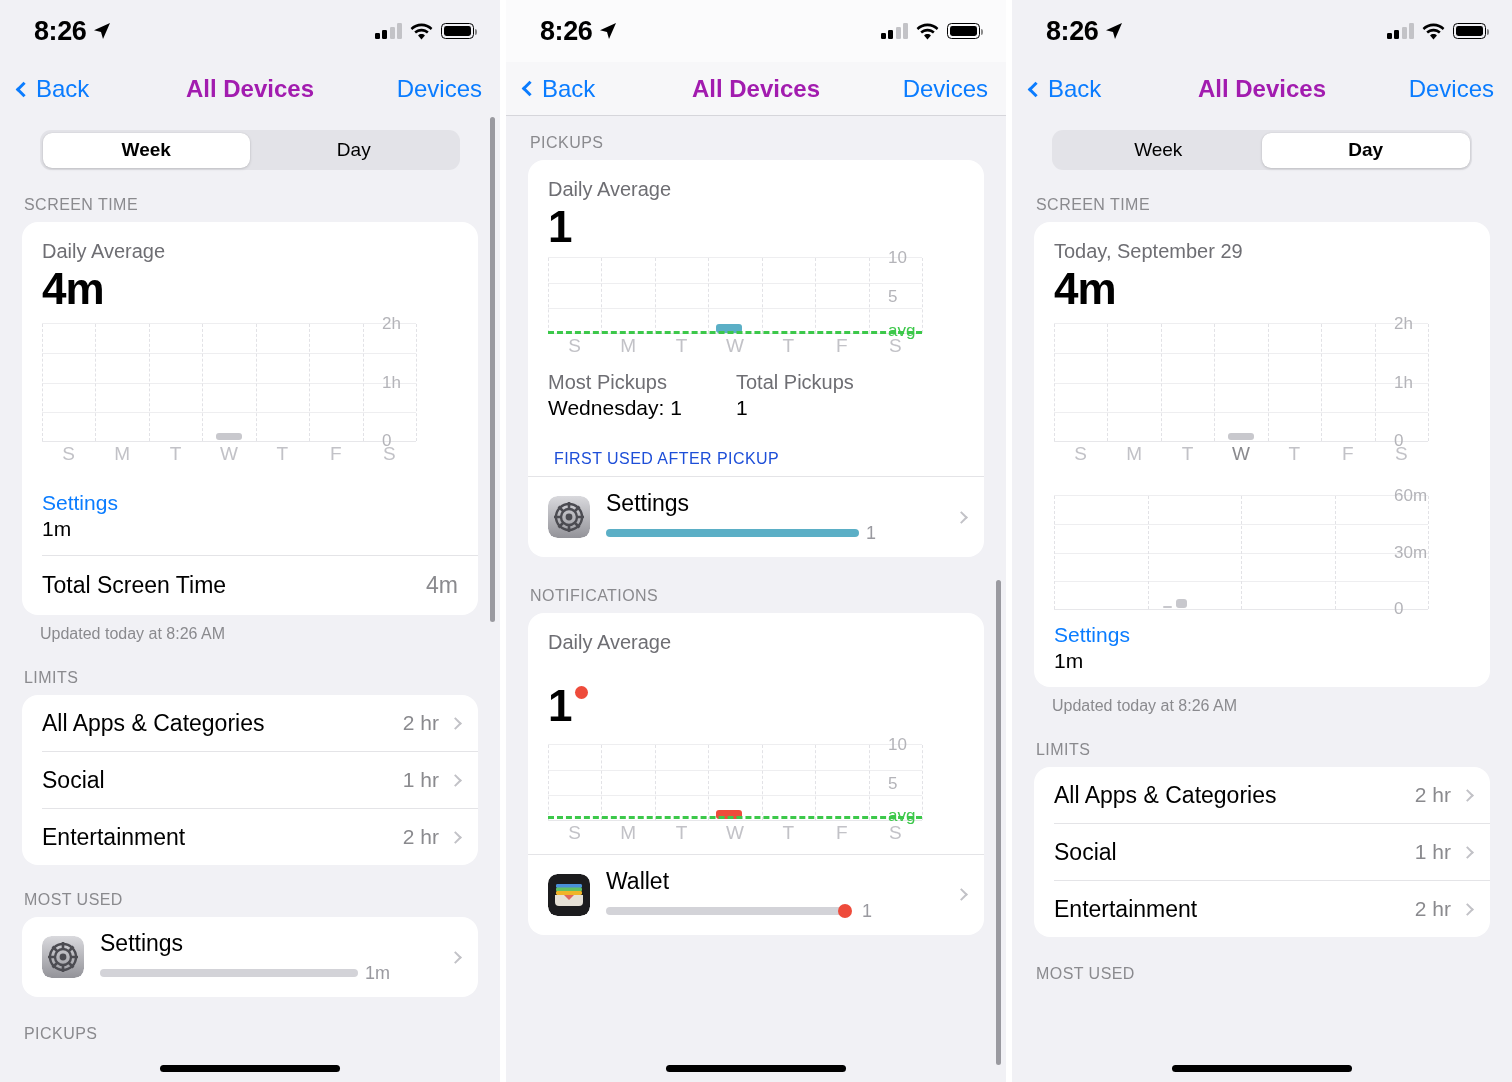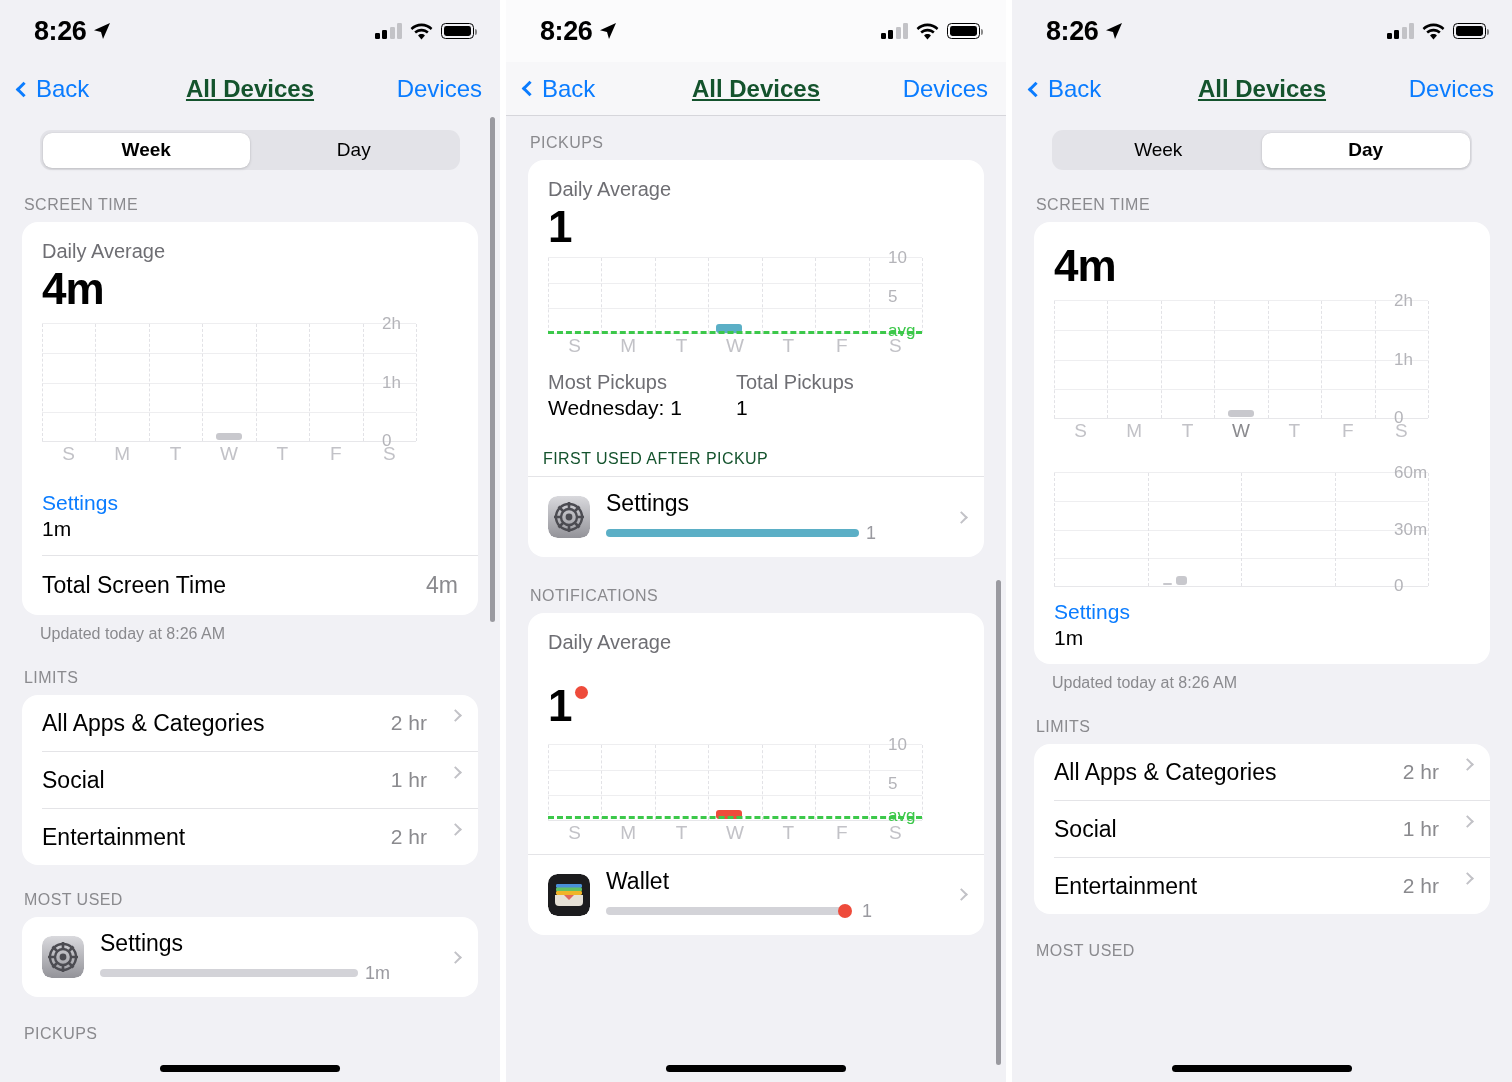--- a/index.html
+++ b/index.html
@@ -61,21 +61,21 @@
     display: flex; align-items: center; gap: 5px;
     color: #0a7cff; font-size: 24px; cursor: pointer;
   }
   .chev-l {
     width: 11px; height: 11px; border-left: 3px solid #0a7cff;
     border-bottom: 3px solid #0a7cff; transform: rotate(45deg);
     margin-right: 2px;
   }
   .nav-title {
     position: absolute; left: 0; right: 0; text-align: center;
-    font-size: 24px; font-weight: bold; color: #14532d; pointer-events: none; text-decoration: underline;
+    font-size: 24px; font-weight: bold; color: #a21caf; pointer-events: none;
   }
   .nav-right {
     margin-left: auto; color: #0a7cff; font-size: 24px; cursor: pointer;
   }
 
   
   .segwrap { padding: 14px 40px 0 40px; }
   .seg {
     display: flex; background: #e3e3e8; border-radius: 11px;
     height: 40px; padding: 2.5px; position: relative;
@@ -177,21 +177,21 @@
     padding: 16px 20px; font-size: 23px; color: #000;
   }
   .totalrow .v { color: #8a8a8e; }
 
   
   .row {
     display: flex; align-items: center; padding: 14px 18px 14px 20px;
     min-height: 56px;
   }
   .row .name { font-size: 23px; color: #000; }
-  .row .right { margin-left: auto; display: flex; align-items: flex-start; gap: 24px; }
+  .row .right { margin-left: auto; display: flex; align-items: center; gap: 12px; }
   .row .val { font-size: 21px; color: #8a8a8e; }
   .chev-r {
     width: 9px; height: 9px; border-top: 2.4px solid #c2c2c7;
     border-right: 2.4px solid #c2c2c7; transform: rotate(45deg);
   }
 
   
   .approw { display: flex; align-items: center; padding: 13px 18px 13px 20px; }
   .appicon { width: 42px; height: 42px; border-radius: 9.5px; flex: 0 0 auto; overflow:hidden; }
   .appbody { flex: 1; margin-left: 16px; min-width: 0; }
@@ -201,22 +201,22 @@
     height: 8px; border-radius: 4px; background: #d3d3d8; flex: 0 0 auto;
     position: relative;
   }
   .bartrack.teal { background: #5bafc6; }
   .bartrack .enddot {
     position: absolute; right: -5px; top: -3px; width: 14px; height: 14px;
     border-radius: 50%; background: #ee4b3b;
   }
   .barval { font-size: 18px; color: #9a9aa0; }
 
-  .fuap { font-size: 16px; color: #14532d; letter-spacing: .45px;
-          padding: 16px 20px 8px 15px; }
+  .fuap { font-size: 16px; color: #1d4ed8; letter-spacing: .45px;
+          padding: 16px 20px 8px 26px; }
 
   
   .sbar {
     position: absolute; right: 5px; width: 5px; border-radius: 3px;
     background: #9a9aa0;
   }
   
   .home {
     position: absolute; bottom: 10px; left: 50%; transform: translateX(-50%);
     width: 180px; height: 7px; border-radius: 4px; background: #000;
@@ -612,20 +612,21 @@
       <div class="seg">
         <div>Week</div>
         <div class="active">Day</div>
       </div>
     </div>
 
     <div class="sechead">SCREEN TIME</div>
 
     <div class="card">
       <div class="cardpad">
+        <div class="lbl-sub">Today, September 29</div>
         <div class="big-num">4m</div>
 
         <div class="chart">
           <div class="plot" style="height:118px">
             <div class="hline" style="top:29px"></div>
             <div class="hline" style="top:59px"></div>
             <div class="hline" style="top:88px"></div>
             <div class="baseline" style="top:117px"></div>
             <div class="vline" style="left:0%"></div>
             <div class="vline" style="left:14.28%"></div>

